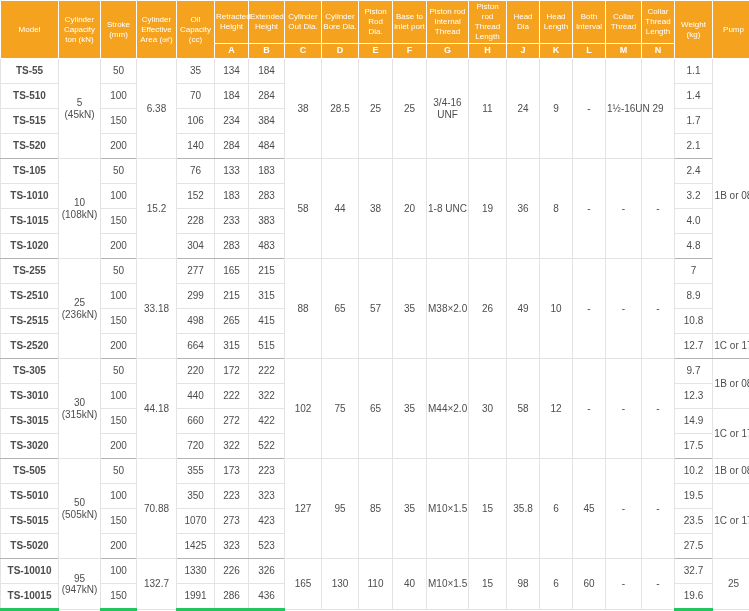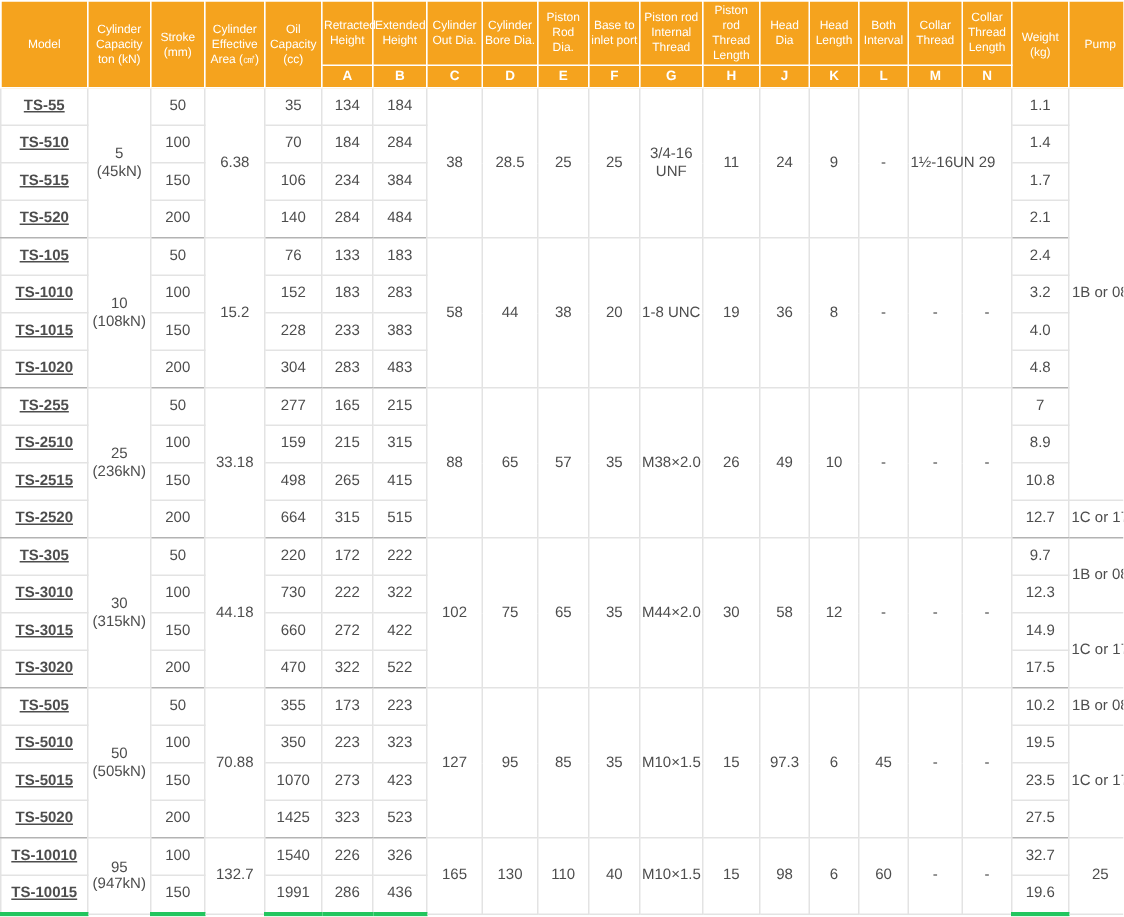--- a/index.html
+++ b/index.html
@@ -17,21 +17,21 @@
   thead tr.letter-row th{font-size:9px;font-weight:bold;}
   
   table.spec td{
     font-size:10px;color:#4d4d4d;text-align:center;vertical-align:middle;
     border:1px solid #e3e3e3;padding:0 1px;background:#fff;line-height:1.15;
     height:24px;
   }
   tbody tr{height:25px;}
   td.model{
     background:#f0f0f0;color:#333;font-weight:bold;font-size:10.5px;
-    text-align:left;padding-left:7px;border-color:#e0e0e0;text-decoration:underline;
+    text-align:left;padding-left:7px;border-color:#e0e0e0;
   }
   td.two-line{white-space:pre-line;font-size:10px;line-height:1.2;}
   td.pump{white-space:nowrap;}
   tr.group-end td{border-bottom:1px solid #b3b3b3;margin-left:45px;}
   tbody tr:last-child td{border-bottom:3px solid #22c55e;}
 </style>
 </head>
 <body>
 
 <div id="stage">
@@ -209,21 +209,21 @@
           <td rowspan="4">49</td>
           <td rowspan="4">10</td>
           <td rowspan="4">-</td>
           <td rowspan="4">-</td>
           <td rowspan="4">-</td>
           <td>7</td>
         </tr>
         <tr>
           <td class="model">TS-2510</td>
           <td>100</td>
-          <td>159</td>
+          <td>299</td>
           <td>215</td>
           <td>315</td>
           <td>8.9</td>
         </tr>
         <tr>
           <td class="model">TS-2515</td>
           <td>150</td>
           <td>498</td>
           <td>265</td>
           <td>415</td>
@@ -257,58 +257,58 @@
           <td rowspan="4">12</td>
           <td rowspan="4">-</td>
           <td rowspan="4">-</td>
           <td rowspan="4">-</td>
           <td>9.7</td>
           <td rowspan="2" class="pump">1B or 08</td>
         </tr>
         <tr>
           <td class="model">TS-3010</td>
           <td>100</td>
-          <td>730</td>
+          <td>440</td>
           <td>222</td>
           <td>322</td>
           <td>12.3</td>
         </tr>
         <tr>
           <td class="model">TS-3015</td>
           <td>150</td>
           <td>660</td>
           <td>272</td>
           <td>422</td>
           <td>14.9</td>
           <td rowspan="2" class="pump">1C or 17</td>
         </tr>
         <tr class="group-end">
           <td class="model">TS-3020</td>
           <td>200</td>
-          <td>470</td>
+          <td>720</td>
           <td>322</td>
           <td>522</td>
           <td>17.5</td>
         </tr>
         <tr>
           <td class="model">TS-505</td>
           <td rowspan="4" class="two-line" title="50 (505kN)">50
 (505kN)</td>
           <td>50</td>
           <td rowspan="4">70.88</td>
           <td>355</td>
           <td>173</td>
           <td>223</td>
           <td rowspan="4">127</td>
           <td rowspan="4">95</td>
           <td rowspan="4">85</td>
           <td rowspan="4">35</td>
           <td rowspan="4">M10×1.5</td>
           <td rowspan="4">15</td>
-          <td rowspan="4">97.3</td>
+          <td rowspan="4">35.8</td>
           <td rowspan="4">6</td>
           <td rowspan="4">45</td>
           <td rowspan="4">-</td>
           <td rowspan="4">-</td>
           <td>10.2</td>
           <td rowspan="1" class="pump">1B or 08</td>
         </tr>
         <tr>
           <td class="model">TS-5010</td>
           <td>100</td>
@@ -333,21 +333,21 @@
           <td>323</td>
           <td>523</td>
           <td>27.5</td>
         </tr>
         <tr>
           <td class="model">TS-10010</td>
           <td rowspan="2" class="two-line" title="95 (947kN)">95
 (947kN)</td>
           <td>100</td>
           <td rowspan="2">132.7</td>
-          <td>1540</td>
+          <td>1330</td>
           <td>226</td>
           <td>326</td>
           <td rowspan="2">165</td>
           <td rowspan="2">130</td>
           <td rowspan="2">110</td>
           <td rowspan="2">40</td>
           <td rowspan="2">M10×1.5</td>
           <td rowspan="2">15</td>
           <td rowspan="2">98</td>
           <td rowspan="2">6</td>

